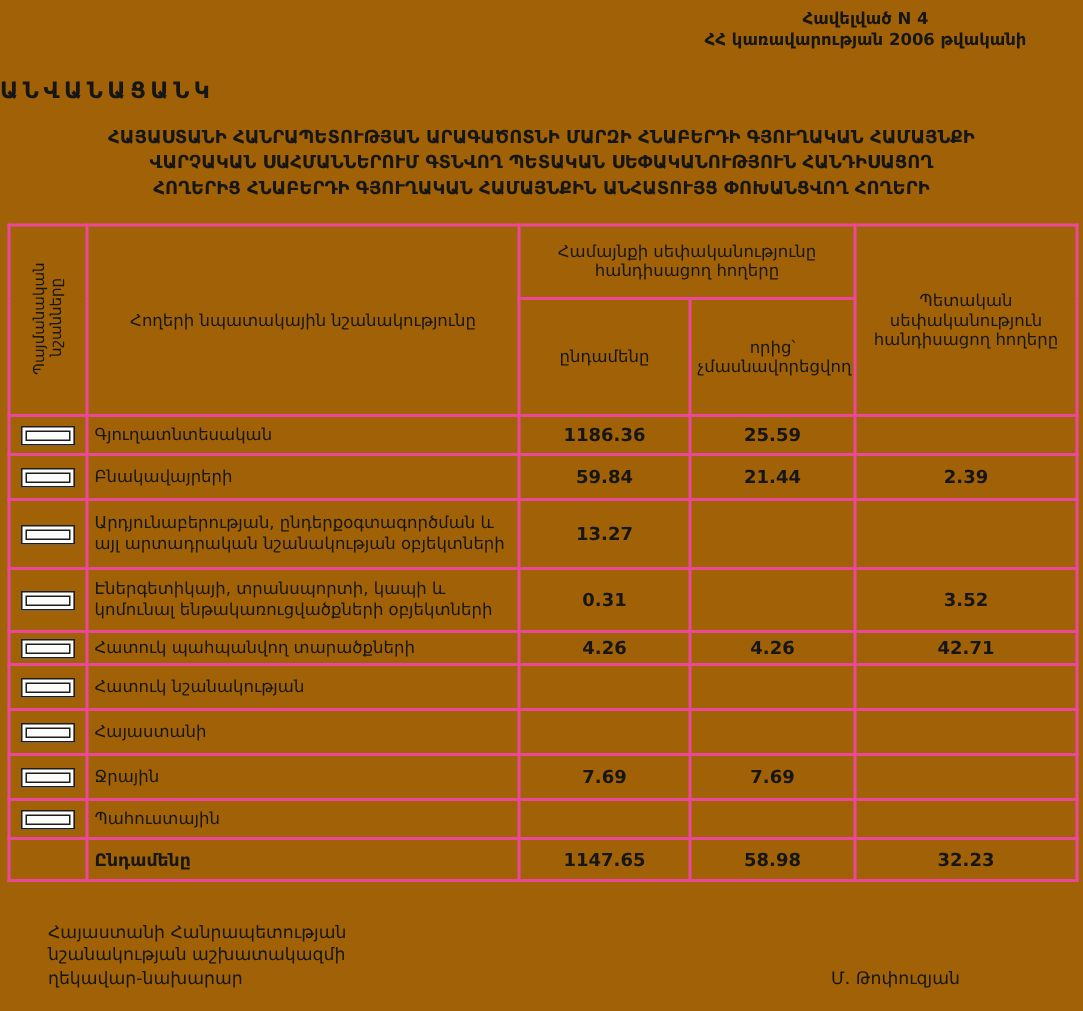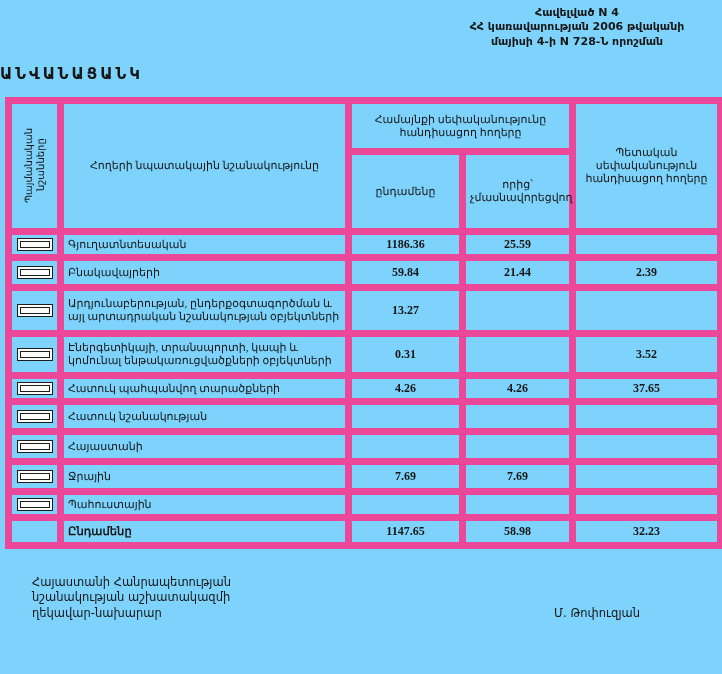--- a/index.html
+++ b/index.html
@@ -1,20 +1,20 @@
 <!DOCTYPE html>
 <html><head>
 <meta charset="utf-8">
 <style>
   * { margin: 0; padding: 0; box-sizing: border-box; }
   html, body { background: #ffffff; }
   .page {
     width: 722px;
     height: 674px;
-    background: #7dd3fc;
+    background: #a16207;
     color: #161616;
     font-family: "DejaVu Sans", sans-serif;
     position: relative;
     overflow: hidden;
   }
   .annex-block {
     padding-top: 6px;
     margin-right: 10px;
     margin-left: auto;
     width: 270px;
@@ -37,24 +37,23 @@
     line-height: 1.45;
   }
   table.land-table {
     margin: 14px 5px 0 5px;
     width: 712px;
     border-collapse: collapse;
     table-layout: fixed;
     font-size: 11px;
   }
   .land-table th, .land-table td {
-    border: 7px solid #ec4899;
+    border: 2px solid #ec4899;
     padding: 2px 4px;
     vertical-align: middle;
-    font-family: Liberation Serif, serif;
   }
   .land-table thead th { font-weight: normal; text-align: center; }
   thead tr.head-top { height: 48px; }
   thead tr.head-sub { height: 76px; }
   .sym-head { text-align: center; }
   .vertical-text {
     display: inline-block;
     writing-mode: vertical-rl;
     transform: rotate(180deg);
     font-size: 10px;
@@ -107,25 +106,29 @@
   .signatory { padding-right: 72px; }
 </style>
 </head>
 <body>
 
 <div class="page">
 
   <div class="annex-block">
     <div>Հավելված N 4</div>
     <div>ՀՀ կառավարության 2006 թվականի</div>
-    <div>մայիսի 4-ի N 728-Ն որոշման</div>
   </div>
 
   <div class="doc-title">ԱՆՎԱՆԱՑԱՆԿ</div>
 
+  <div class="doc-subtitle">
+    <div>ՀԱՅԱՍՏԱՆԻ ՀԱՆՐԱՊԵՏՈՒԹՅԱՆ ԱՐԱԳԱԾՈՏՆԻ ՄԱՐԶԻ ՀՆԱԲԵՐԴԻ ԳՅՈՒՂԱԿԱՆ ՀԱՄԱՅՆՔԻ</div>
+    <div>ՎԱՐՉԱԿԱՆ ՍԱՀՄԱՆՆԵՐՈՒՄ ԳՏՆՎՈՂ ՊԵՏԱԿԱՆ ՍԵՓԱԿԱՆՈՒԹՅՈՒՆ ՀԱՆԴԻՍԱՑՈՂ</div>
+    <div>ՀՈՂԵՐԻՑ ՀՆԱԲԵՐԴԻ ԳՅՈՒՂԱԿԱՆ ՀԱՄԱՅՆՔԻՆ ԱՆՀԱՏՈՒՅՑ ՓՈԽԱՆՑՎՈՂ ՀՈՂԵՐԻ</div>
+  </div>
 
   <table class="land-table">
     <colgroup>
       <col style="width:52px">
       <col style="width:288px">
       <col style="width:114px">
       <col style="width:110px">
       <col style="width:148px">
     </colgroup>
     <thead>
@@ -169,21 +172,21 @@
         <td class="purpose-cell">Էներգետիկայի, տրանսպորտի, կապի և կոմունալ ենթակառուցվածքների օբյեկտների</td>
         <td class="num">0.31</td>
         <td class="num"></td>
         <td class="num">3.52</td>
       </tr>
       <tr>
         <td class="sym-cell"><span class="legend-box"></span></td>
         <td class="purpose-cell">Հատուկ պահպանվող տարածքների</td>
         <td class="num">4.26</td>
         <td class="num">4.26</td>
-        <td class="num">37.65</td>
+        <td class="num">42.71</td>
       </tr>
       <tr>
         <td class="sym-cell"><span class="legend-box"></span></td>
         <td class="purpose-cell">Հատուկ նշանակության</td>
         <td class="num"></td>
         <td class="num"></td>
         <td class="num"></td>
       </tr>
       <tr>
         <td class="sym-cell"><span class="legend-box"></span></td>

